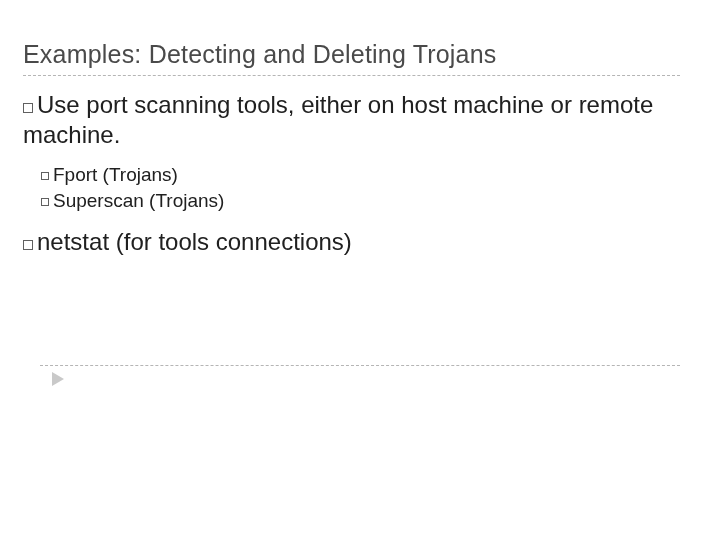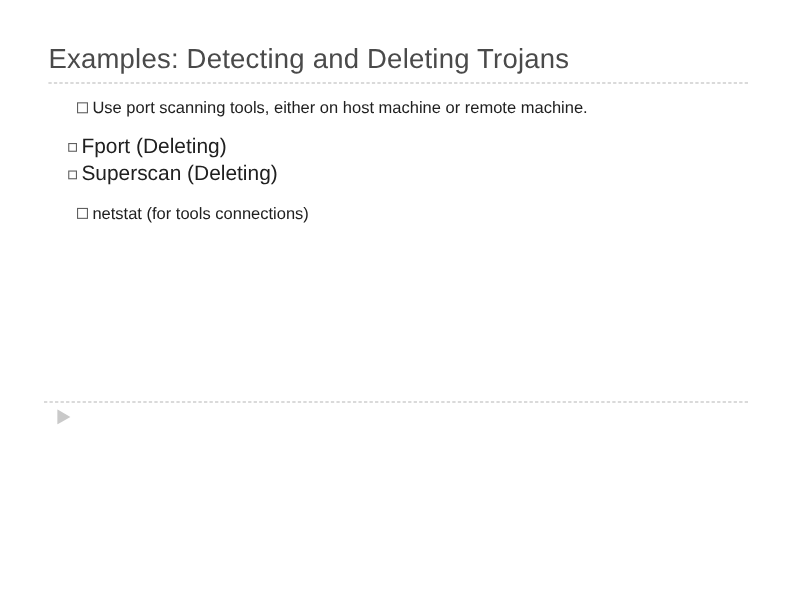--- a/index.html
+++ b/index.html
@@ -1,20 +1,20 @@
 <!DOCTYPE html>
 <html><head>
 <meta charset="utf-8">
 <style>
   * { margin: 0; padding: 0; box-sizing: border-box; }
   html, body { width: 720px; height: 540px; background: #ffffff; font-family: Arial, Helvetica, sans-serif; color: #202020; }
-  .slide { position: relative; width: 720px; height: 396px; padding: 40px 40px 0 44px; }
+  .slide { position: relative; width: 720px; height: 396px; padding: 40px 40px 0 23px; }
   .title { font-size: 25px; font-weight: 400; color: #4a4a4a; letter-spacing: 0.2px; margin-bottom: 6px; }
   .title-rule { border: none; border-top: 1.5px dashed #b5b5b5; margin-bottom: 14px; }
-  .l1 { font-size: 15px; line-height: 1.25; margin-bottom: 12px; padding-left: 0; margin-left: 26px; }
+  .l1 { font-size: 24px; line-height: 1.25; margin-bottom: 12px; padding-left: 0; }
   .l2-group { margin: 0 0 14px 18px; }
   .l2 { font-size: 19px; line-height: 1.35; }
   .bullet-square { display: inline-block; width: 10px; height: 10px; border: 1.5px solid #606060; margin-right: 4px; vertical-align: 0px; }
   .bullet-square.small { width: 8px; height: 8px; border-width: 1.2px; vertical-align: 1px; }
   .footer-rule { position: absolute; left: 40px; right: 40px; bottom: 30px; border: none; border-top: 1.5px dashed #b5b5b5; }
   .footer-arrow { position: absolute; left: 52px; bottom: 10px; }
 </style>
 </head>
 <body>
 
@@ -22,24 +22,24 @@
 
   <div class="title">Examples: Detecting and Deleting Trojans</div>
   <hr class="title-rule">
 
   <div class="l1">
     <span class="bullet-square"></span><span>Use port scanning tools, either on host machine or remote machine.</span>
   </div>
 
   <div class="l2-group">
     <div class="l2">
-      <span class="bullet-square small"></span><span>Fport (Deleting)</span>
+      <span class="bullet-square small"></span><span>Fport (Trojans)</span>
     </div>
     <div class="l2">
-      <span class="bullet-square small"></span><span>Superscan (Deleting)</span>
+      <span class="bullet-square small"></span><span>Superscan (Trojans)</span>
     </div>
   </div>
 
   <div class="l1">
     <span class="bullet-square"></span><span>netstat (for tools connections)</span>
   </div>
 
   <hr class="footer-rule">
 
   <svg class="footer-arrow" width="14" height="14">

